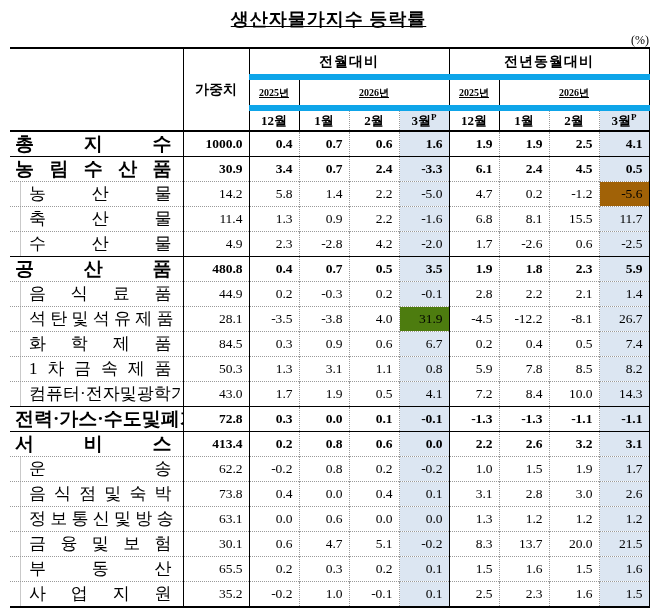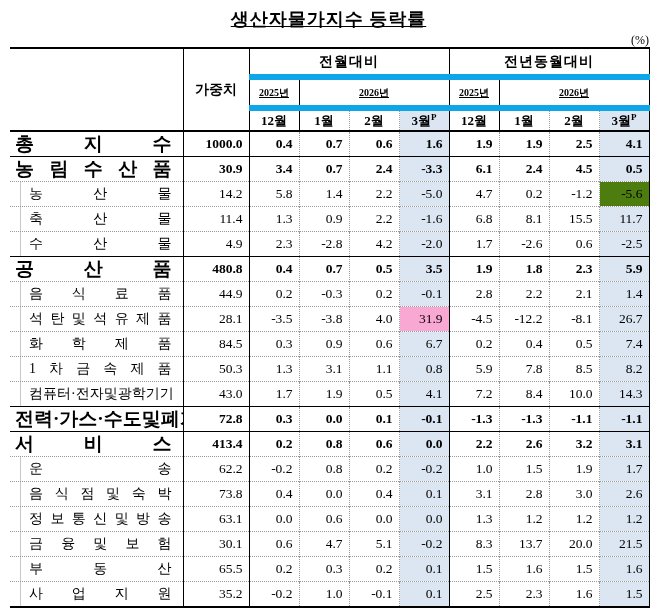--- a/index.html
+++ b/index.html
@@ -61,21 +61,21 @@
   .lbl {
     text-align:justify; text-align-last:justify;
     line-height:24px;
     padding:0 11px 0 5px;
     font-size:19px;
   }
   tr.sub .lbl {
     margin-left:10px;
     border-left:1px solid #c9c9c9;
     padding:0 11px 0 8px;
-    font-size:14px;
+    font-size:17px;
   }
 
   .hl { background:#dce6f2; }
 
   .footnote {
     margin:7px 0 0 6px;
     font-size:13.5px;
     letter-spacing:0.5px;
   }
 </style>
@@ -158,21 +158,21 @@
             <div class="lbl">농 산 물</div>
           </td>
           <td class="bl-solid">14.2</td>
           <td class="bl-solid">5.8</td>
           <td class="bl-dot">1.4</td>
           <td class="bl-dot">2.2</td>
           <td class="bl-dot hl" style="background: rgb(220, 230, 242);">-5.0</td>
           <td class="bl-solid">4.7</td>
           <td class="bl-dot">0.2</td>
           <td class="bl-dot">-1.2</td>
-          <td class="bl-dot hl" style="background: #4d7c0f;">-5.6</td>
+          <td class="bl-dot hl" style="background: #a16207;">-5.6</td>
         </tr>
         <tr class="sub">
           <td class="label">
             <div class="lbl">축 산 물</div>
           </td>
           <td class="bl-solid">11.4</td>
           <td class="bl-solid">1.3</td>
           <td class="bl-dot">0.9</td>
           <td class="bl-dot">2.2</td>
           <td class="bl-dot hl" style="background: rgb(220, 230, 242);">-1.6</td>
@@ -224,21 +224,21 @@
           <td class="bl-dot hl" style="background: rgb(220, 230, 242);">1.4</td>
         </tr>
         <tr class="sub">
           <td class="label">
             <div class="lbl">석 탄 및 석 유 제 품</div>
           </td>
           <td class="bl-solid">28.1</td>
           <td class="bl-solid">-3.5</td>
           <td class="bl-dot">-3.8</td>
           <td class="bl-dot">4.0</td>
-          <td class="bl-dot hl" style="background: #f9a8d4; margin-top: 38px;">31.9</td>
+          <td class="bl-dot hl" style="background: #4d7c0f; margin-top: 38px;">31.9</td>
           <td class="bl-solid">-4.5</td>
           <td class="bl-dot">-12.2</td>
           <td class="bl-dot">-8.1</td>
           <td class="bl-dot hl" style="background: rgb(220, 230, 242);">26.7</td>
         </tr>
         <tr class="sub">
           <td class="label">
             <div class="lbl">화 학 제 품</div>
           </td>
           <td class="bl-solid">84.5</td>

